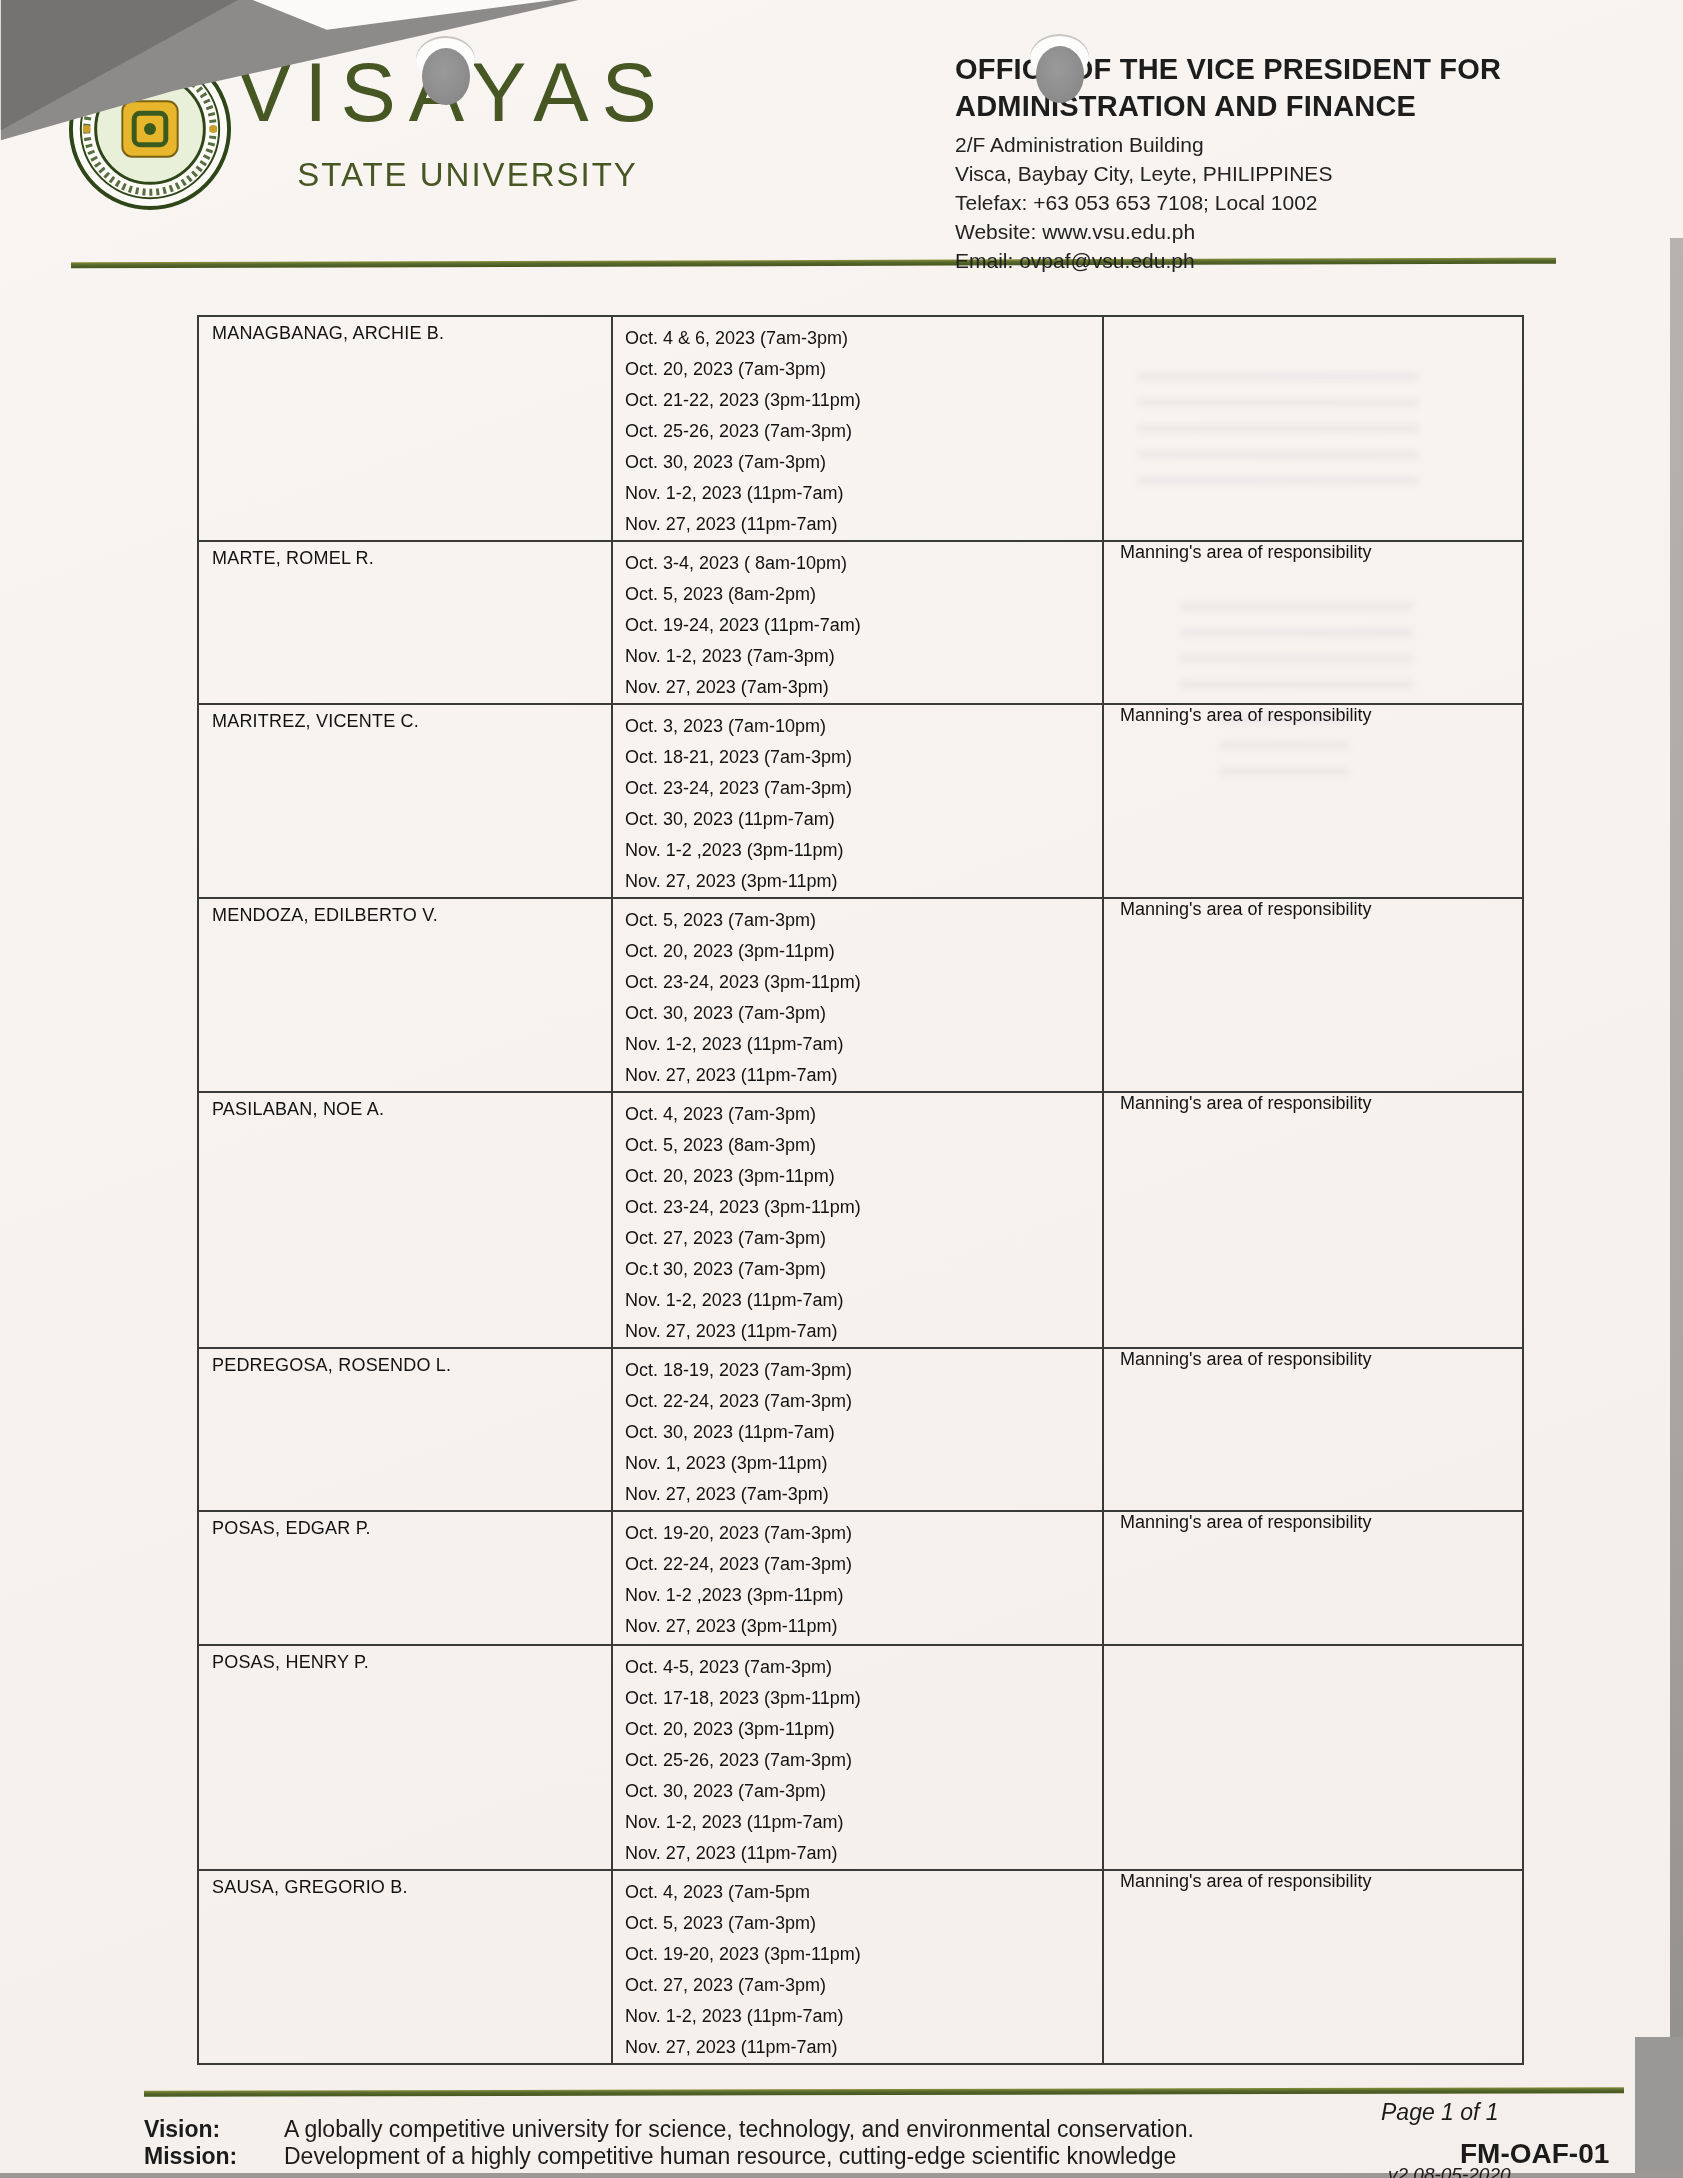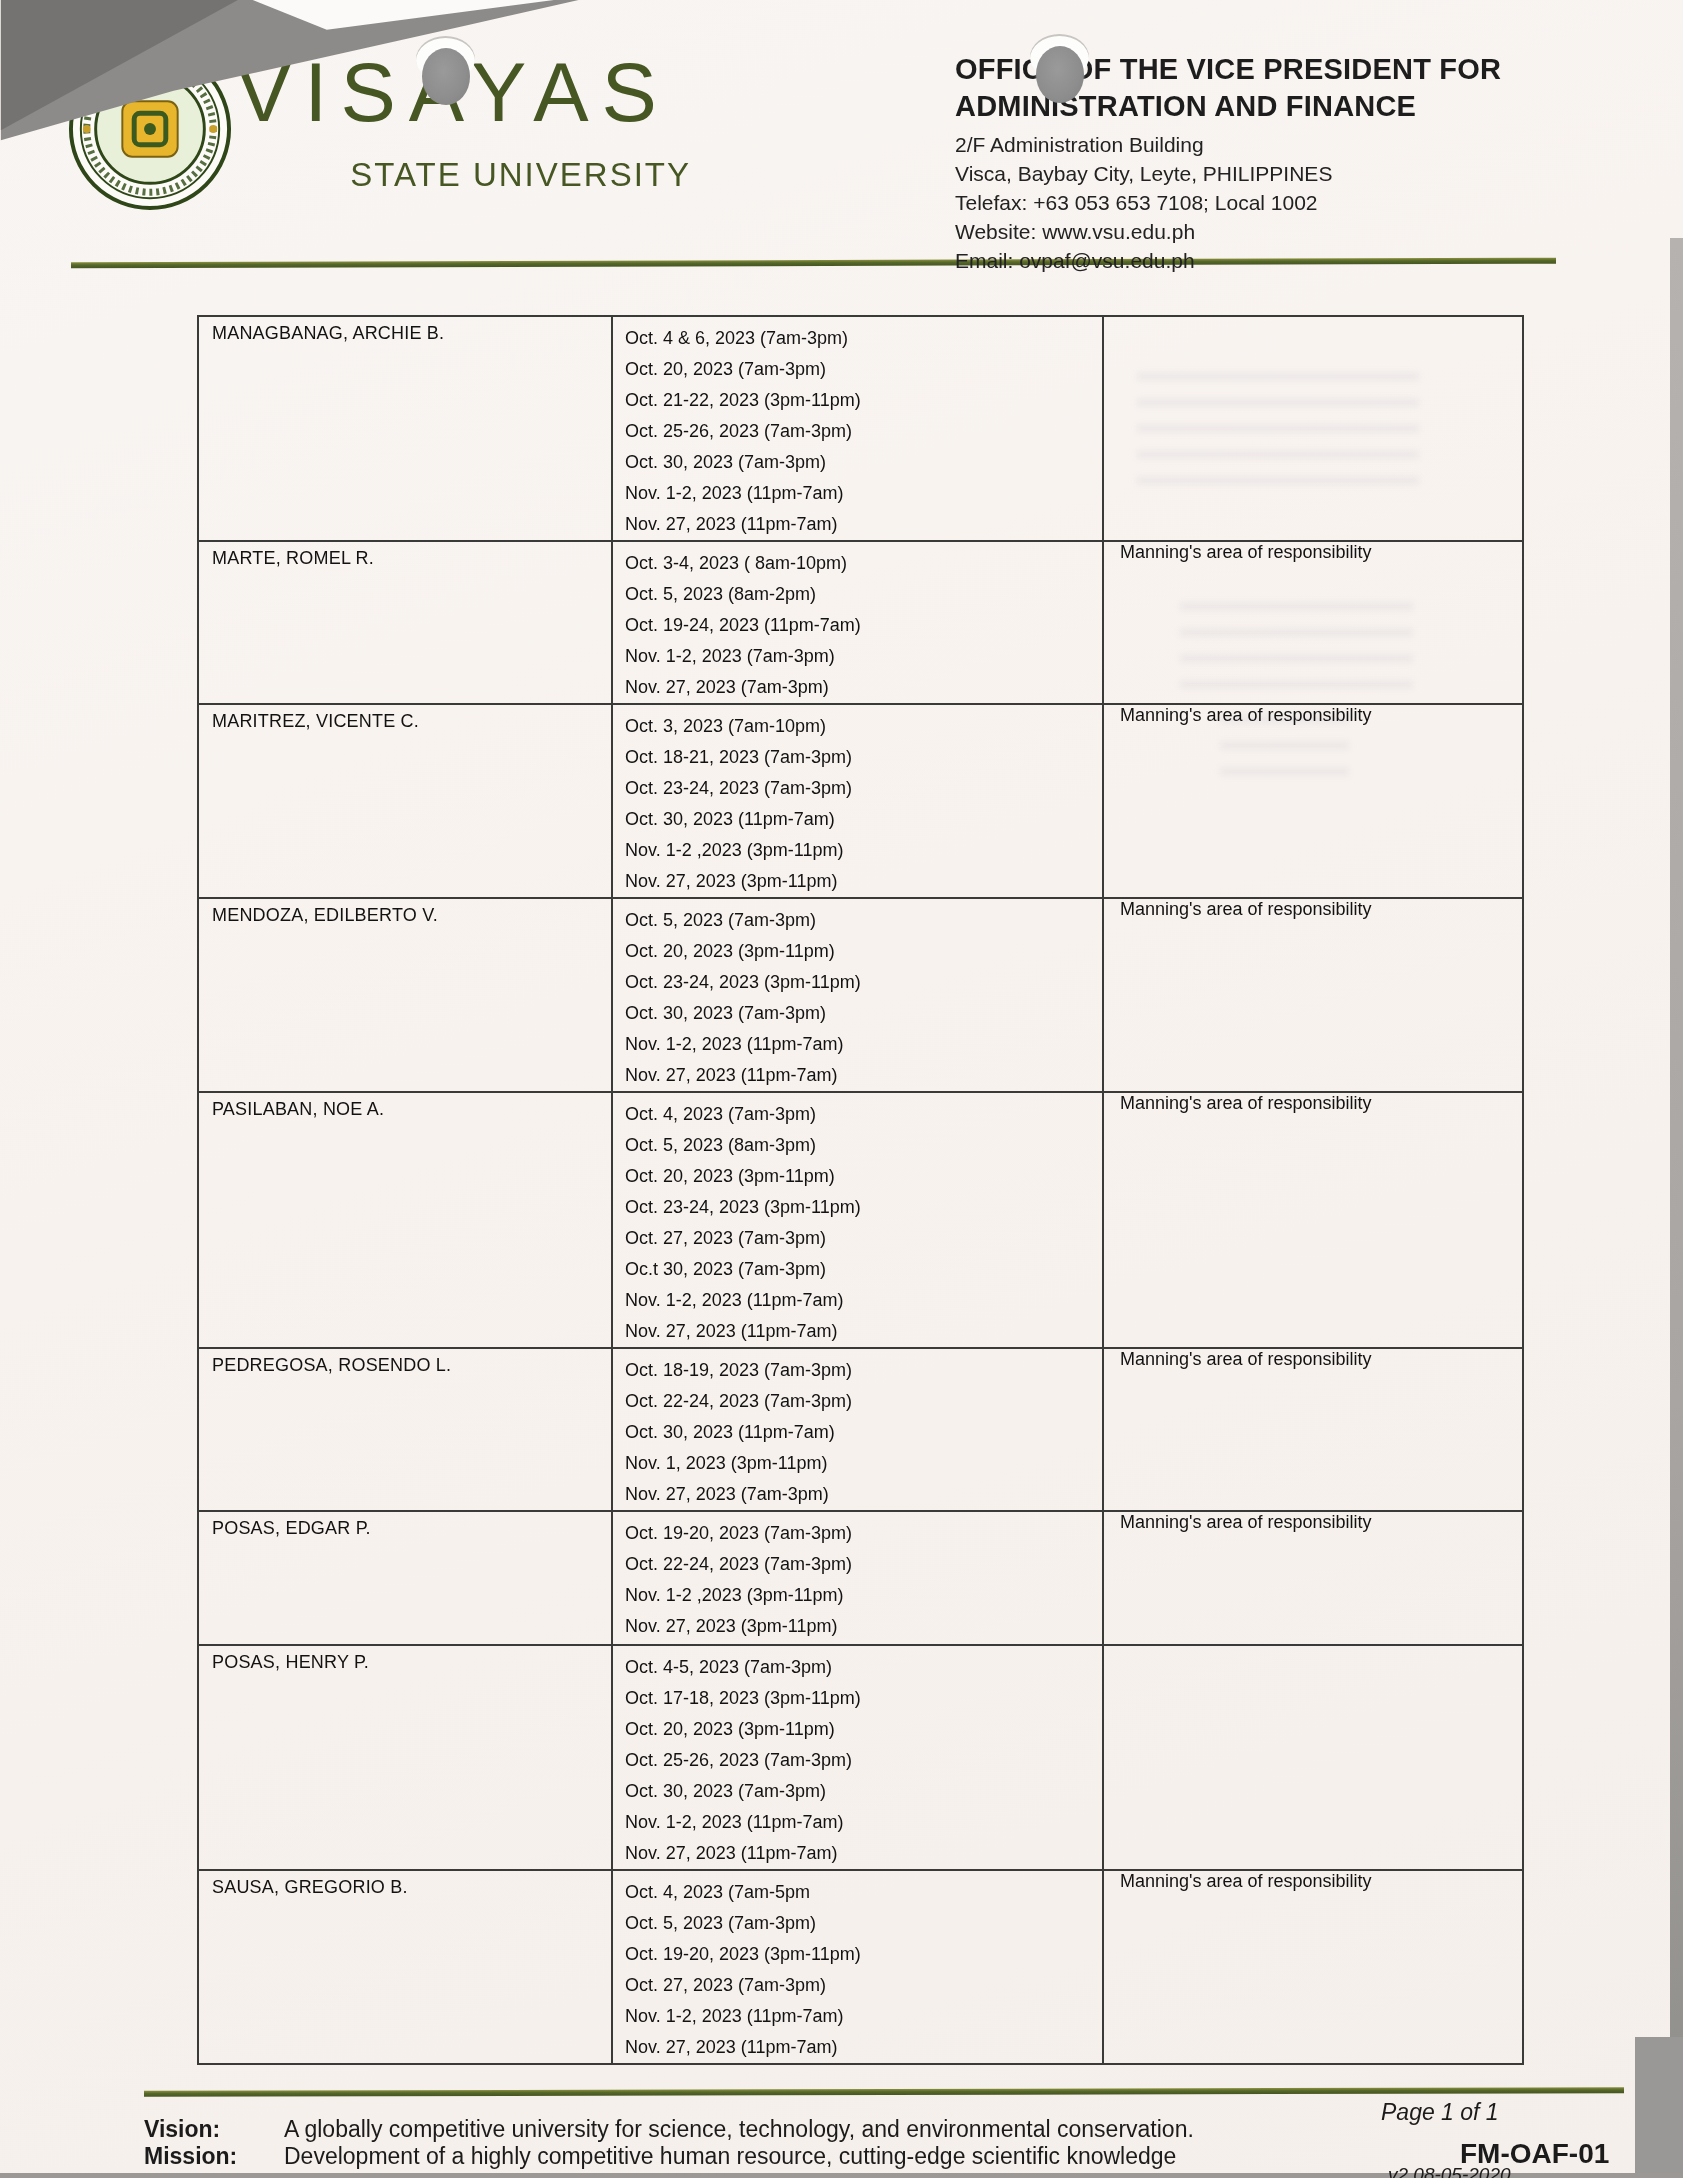--- a/index.html
+++ b/index.html
@@ -19,21 +19,21 @@
   .punch-hole .hole{position:absolute;left:0;top:0;width:48px;height:57px;border-radius:50%;
         background:radial-gradient(ellipse at 45% 40%,#9a9a9a 0%,#8d8d8d 60%,#7f7f7f 100%);
         box-shadow:0 -2px 2px rgba(255,255,255,.8);}
   .smudge{position:absolute;filter:blur(3px);opacity:.5;z-index:2;
         background:repeating-linear-gradient(0deg,rgba(125,125,150,.16) 0 9px,transparent 9px 26px);}
 
   
   .seal{position:absolute;left:67px;top:46px;z-index:10;}
   .wordmark{position:absolute;left:236px;top:51px;width:465px;z-index:10;color:#465723;
         font-size:83px;font-weight:400;letter-spacing:13px;line-height:1;}
-  .submark{position:absolute;left:244px;top:156px;width:447px;text-align:right;z-index:10;color:#465723;
+  .submark{position:absolute;left:244px;top:156px;width:447px;text-align:center;z-index:10;color:#465723;
         font-size:33px;letter-spacing:2px;font-weight:400;}
   .office-block{position:absolute;left:955px;top:51px;width:614px;z-index:10;}
   .office-title{font-size:29px;font-weight:bold;line-height:1.28;color:#1d1d1d;letter-spacing:0.2px;}
   .office-address{margin-top:6px;font-size:21px;line-height:1.38;font-weight:500;color:#222;}
   .rule-green{position:absolute;height:6px;background:linear-gradient(to bottom,#8a8f3a 0%,#55682c 45%,#46551f 100%);z-index:8;}
   .rule-top{left:71px;top:260px;width:1485px;transform:rotate(-0.18deg);}
   .rule-bottom{left:144px;top:2089px;width:1480px;transform:rotate(-0.14deg);}
 
   
   table.duty{position:absolute;left:197px;top:315px;width:1325px;border-collapse:collapse;z-index:5;

